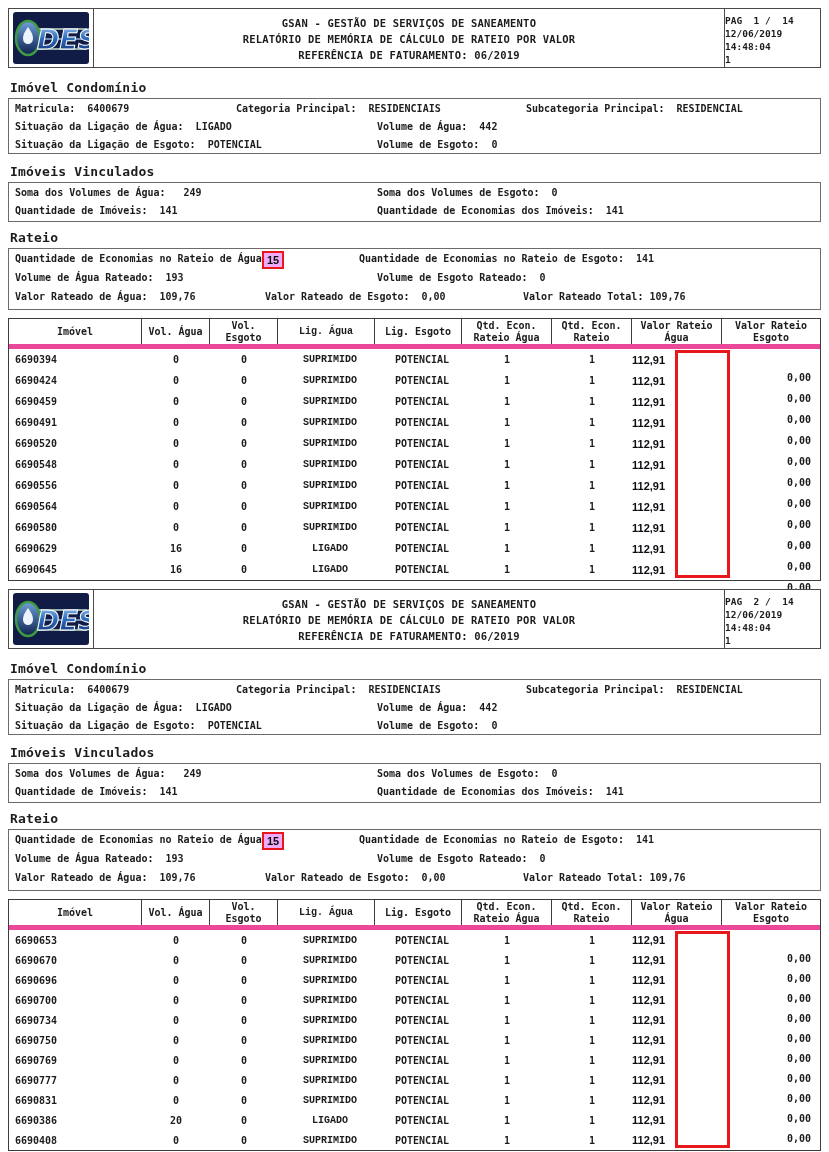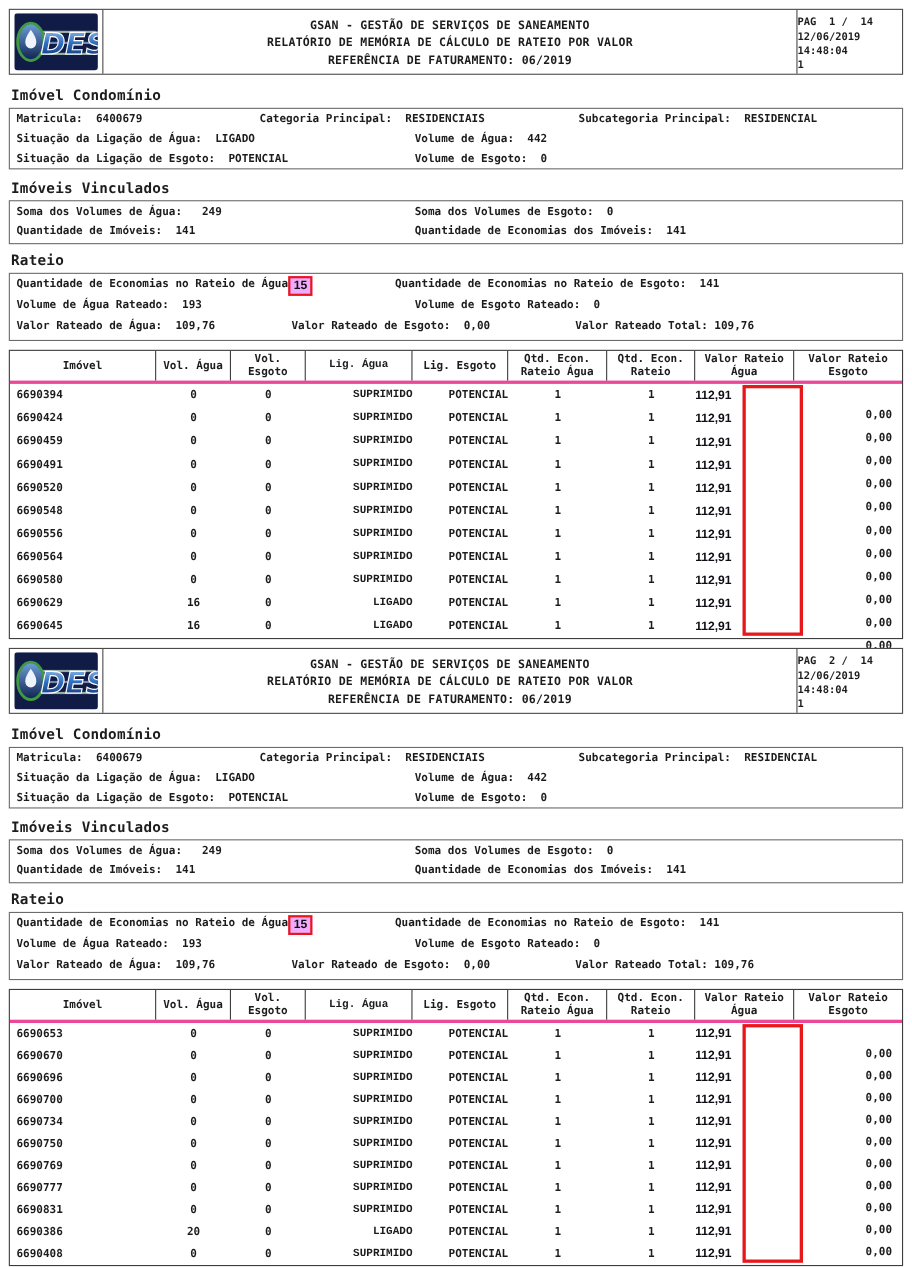--- a/index.html
+++ b/index.html
@@ -33,34 +33,34 @@
 
   
   .hl15 { position:absolute; left:253px; top:0px; border:2px solid #e8171c;
           background:#f0abfc; padding:0 3px; font-family:"Liberation Sans", sans-serif;
           font-weight:bold; font-size:11px; line-height:14px; color:#0d0d0d; }
 
   
   .rtable { position:absolute; top:310px; left:0; width:813px; height:263px;
             border:1px solid #3c3c3c; background:#fff; }
   .p2 .rtable { height:252px; }
-  .thead { display:flex; height:30px; border-bottom:3px solid #ec4899;justify-content:space-between; }
+  .thead { display:flex; height:30px; border-bottom:5px solid #ec4899;justify-content:space-between; }
   .th { border-right:1px solid #3c3c3c; display:flex; align-items:center;
         justify-content:center; text-align:center; font-size:10px;
         line-height:12px; white-space:pre-line; }
   .th:last-child { border-right:none; }
   .tr { display:flex; height:21px; align-items:center; }
   .p2 .tr { height:20px; }
   .td { font-size:10px; white-space:pre; }
   .w0 { width:133px; } .w1 { width:68px; } .w2 { width:68px; } .w3 { width:97px;font-family:Liberation Mono, monospace; }
   .w4 { width:87px; }  .w5 { width:90px; } .w6 { width:80px; } .w7 { width:90px; }
   .w8 { flex:1; }
   .td.w0 { padding-left:6px; text-align:left; }
   .td.w1, .td.w2, .td.w5, .td.w6 { text-align:center; }
-  .td.w3, .td.w4 { padding-left:7px; text-align:right; }
+  .td.w3, .td.w4 { padding-left:7px; text-align:center; }
   .td.w7 { text-align:left; padding-right:8px; }
   .td.w8 { text-align:right; padding-right:9px;margin-top:36px; }
   .annot { font-family:"Liberation Sans", sans-serif; font-weight:bold;
            font-size:11px; color:#0d0d14; }
 
   
   .red-col { position:absolute; left:667px; top:342px; width:55px; height:228px;
              border:3px solid #e8171c; pointer-events:none; }
   .p2 .red-col { height:217px; }
 

